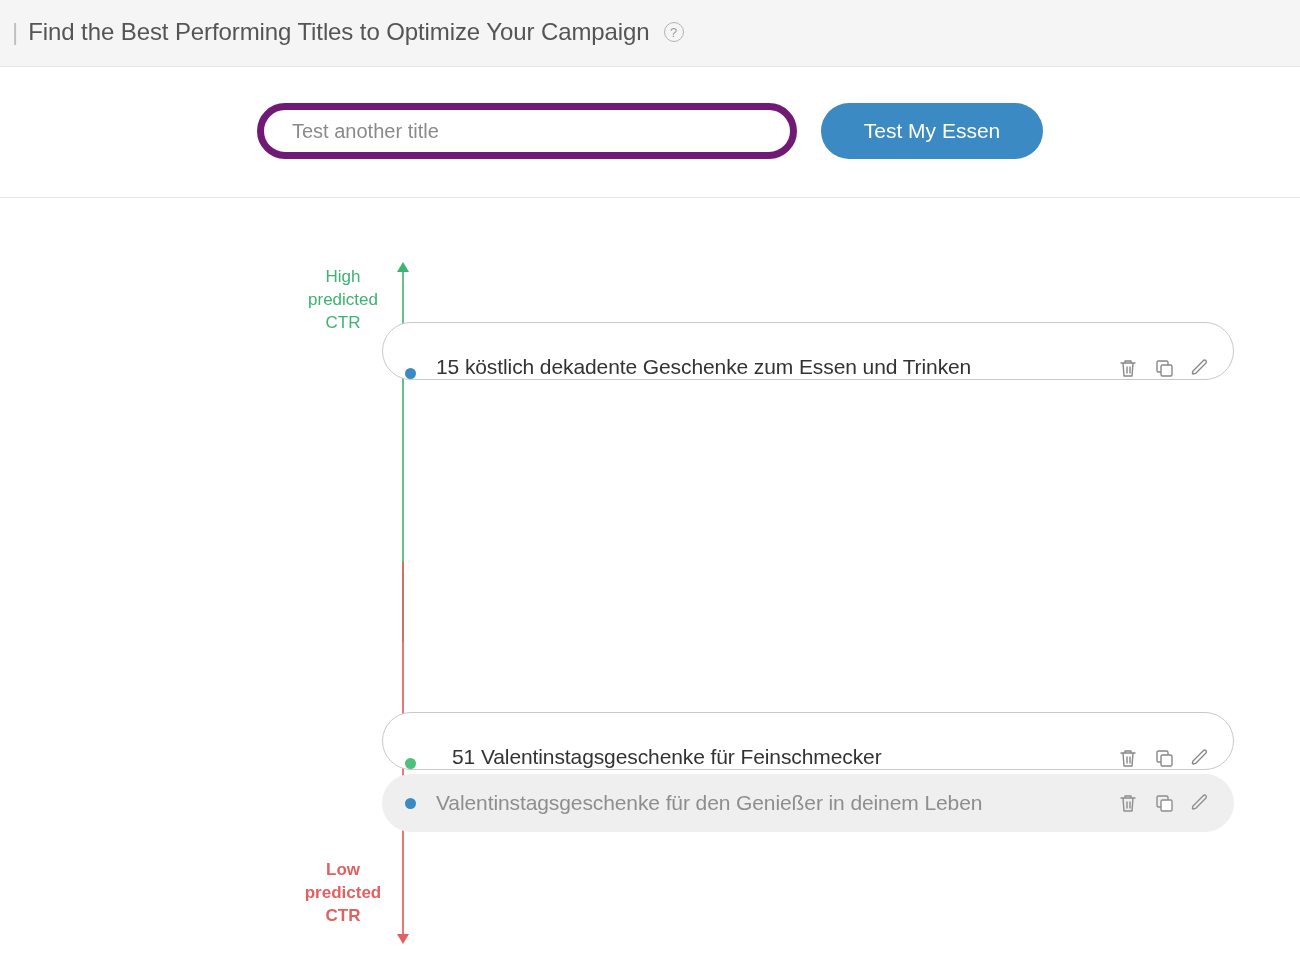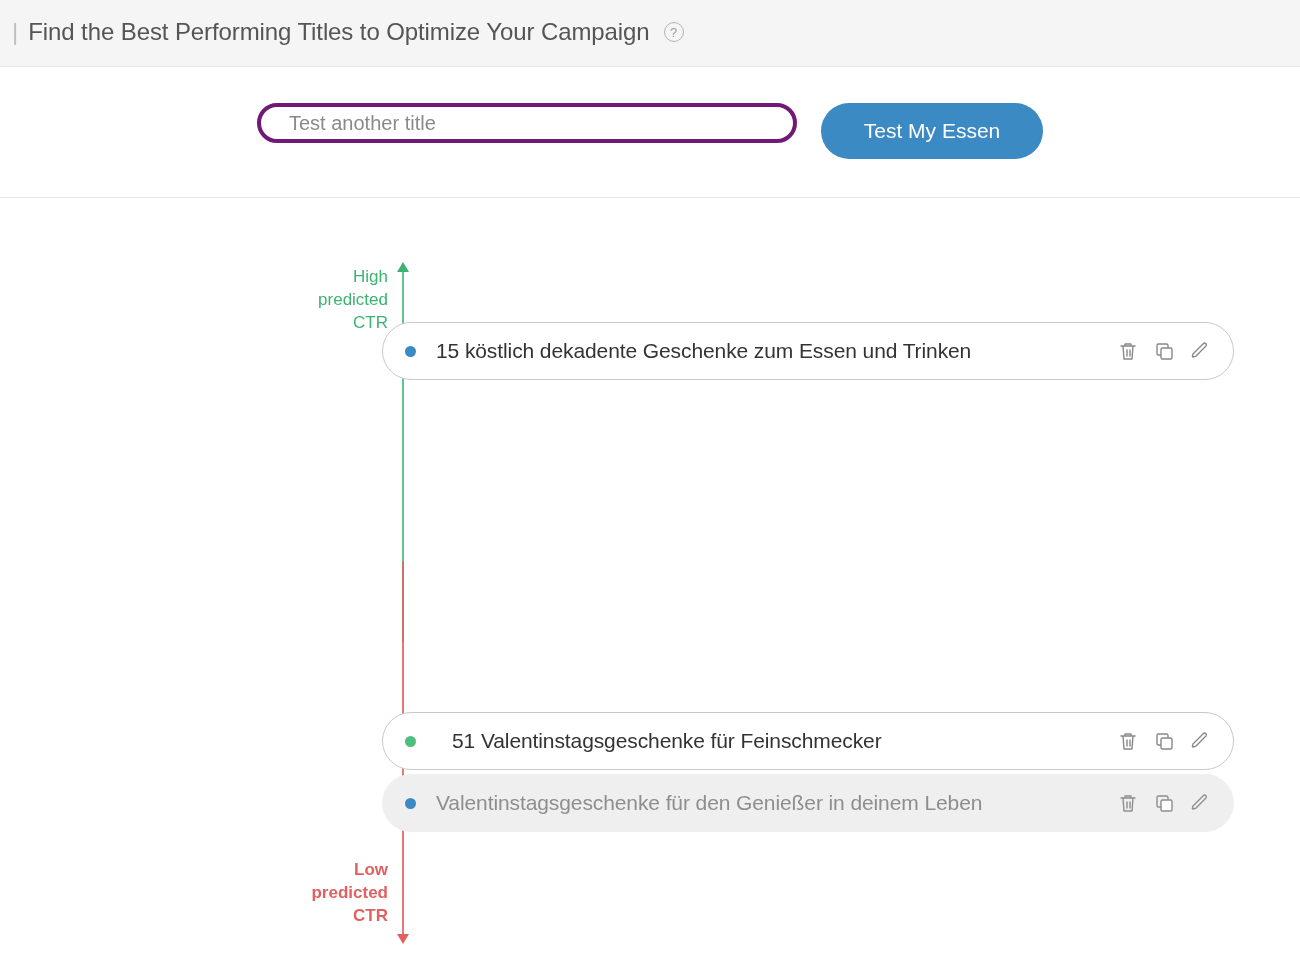--- a/index.html
+++ b/index.html
@@ -53,22 +53,22 @@
     border-bottom: 1px solid #e5e5e5;
     padding: 36px 0 38px 0;
   }
   .input-row {
     display: flex;
     justify-content: center;
     gap: 24px;
   }
   .title-input {
     width: 540px;
-    height: 40px;
-    border: 4px solid #701a75;
+    height: 56px;
+    border: 7px solid #701a75;
     border-radius: 28px;
     padding: 0 28px;
     font-size: 20px;
     color: #333;
     outline: none;
     font-family: inherit;
   }
   .title-input::placeholder { color: #8a8a8a; }
   .test-btn {
     width: 222px;
@@ -121,21 +121,21 @@
     position: absolute;
     left: -5px; bottom: -2px;
     width: 0; height: 0;
     border-left: 6px solid transparent;
     border-right: 6px solid transparent;
     border-top: 10px solid #e26160;
   }
   .axis-label {
     position: absolute;
     width: 90px;
-    text-align: right;
+    text-align: center;
     font-size: 17px;
     line-height: 1.35;
     left: 298px;
   }
   .axis-label.high { color: #3cb371; top: 4px; }
   .axis-label.low  { color: #e26160; bottom: 34px; font-weight: bold; }
 
   
   .title-pill {
     position: absolute;
@@ -144,20 +144,21 @@
     height: 58px;
     border-radius: 29px;
     display: flex;
     align-items: center;
     padding: 0 22px;
     gap: 20px;
   }
   .title-pill.outlined {
     background: #fff;
     border: 1px solid #c9c9c9;
+    align-items: flex-end;
   }
   .title-pill.filled {
     background: #efefef;
     border: 1px solid transparent;
   }
   .dot {
     width: 11px; height: 11px;
     border-radius: 50%;
     flex: 0 0 auto;
   }

